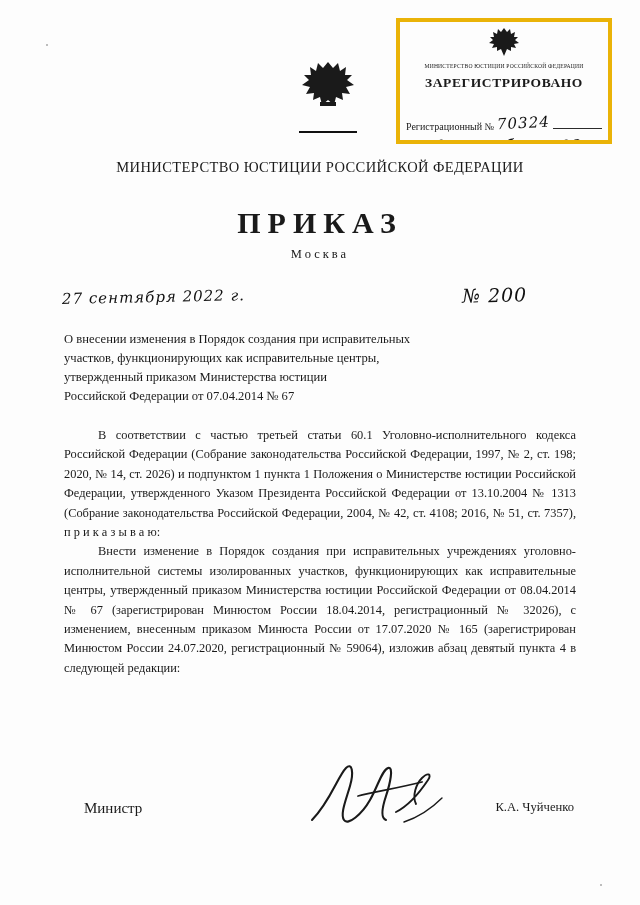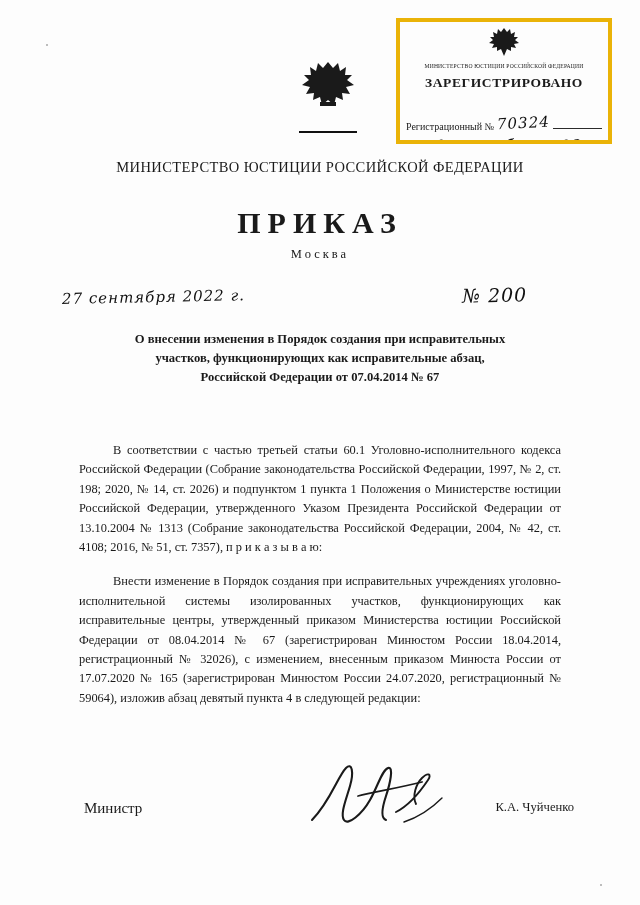--- a/index.html
+++ b/index.html
@@ -159,38 +159,38 @@
     color: #111;
     transform: rotate(-1.5deg);
   }
 
   
   .doc-title {
     position: absolute;
     left: 64px;
     width: 512px;
     top: 330px;
-    text-align: center;
+    text-align: left;
     font-size: 12.6px;
-    font-weight: bold;
+    font-weight: normal;
     line-height: 19px;
   }
 
   
   .body {
     position: absolute;
     left: 64px;
     width: 512px;
     top: 426px;
     font-size: 12.4px;
     line-height: 19.4px;
     text-align: justify;
   }
   .body p {
-    margin: 15px;
+    margin: 0;
     text-indent: 34px;
   }
   .body p.quote {
     margin-top: 14px;
   }
 
   
   .sign-left {
     position: absolute;
     left: 84px;
@@ -256,21 +256,22 @@
   </div>
 
   <div class="order-word">ПРИКАЗ</div>
   <div class="city">Москва</div>
 
   <div class="hand-date">27 сентября 2022 г.</div>
   <div class="hand-num">№ 200</div>
 
   <div class="doc-title">
     <div>О внесении изменения в Порядок создания при исправительных</div>
-    <div>участков, функционирующих как исправительные абзац,</div>
+    <div>участков, функционирующих как исправительные центры,</div>
+    <div>утвержденный приказом Министерства юстиции</div>
     <div>Российской Федерации от 07.04.2014 № 67</div>
   </div>
 
   <div class="body">
     <p>В соответствии с частью третьей статьи 60.1 Уголовно-исполнительного кодекса Российской Федерации (Собрание законодательства Российской Федерации, 1997, № 2, ст. 198; 2020, № 14, ст. 2026) и подпунктом 1 пункта 1 Положения о Министерстве юстиции Российской Федерации, утвержденного Указом Президента Российской Федерации от 13.10.2004 № 1313 (Собрание законодательства Российской Федерации, 2004, № 42, ст. 4108; 2016, № 51, ст. 7357), п р и к а з ы в а ю:</p>
     <p>Внести изменение в Порядок создания при исправительных учреждениях уголовно-исполнительной системы изолированных участков, функционирующих как исправительные центры, утвержденный приказом Министерства юстиции Российской Федерации от 08.04.2014 № 67 (зарегистрирован Минюстом России 18.04.2014, регистрационный № 32026), с изменением, внесенным приказом Минюста России от 17.07.2020 № 165 (зарегистрирован Минюстом России 24.07.2020, регистрационный № 59064), изложив абзац девятый пункта 4 в следующей редакции:</p>
   </div>
 
   <div class="sign-left">Министр</div>
   <div class="signature-mark">

